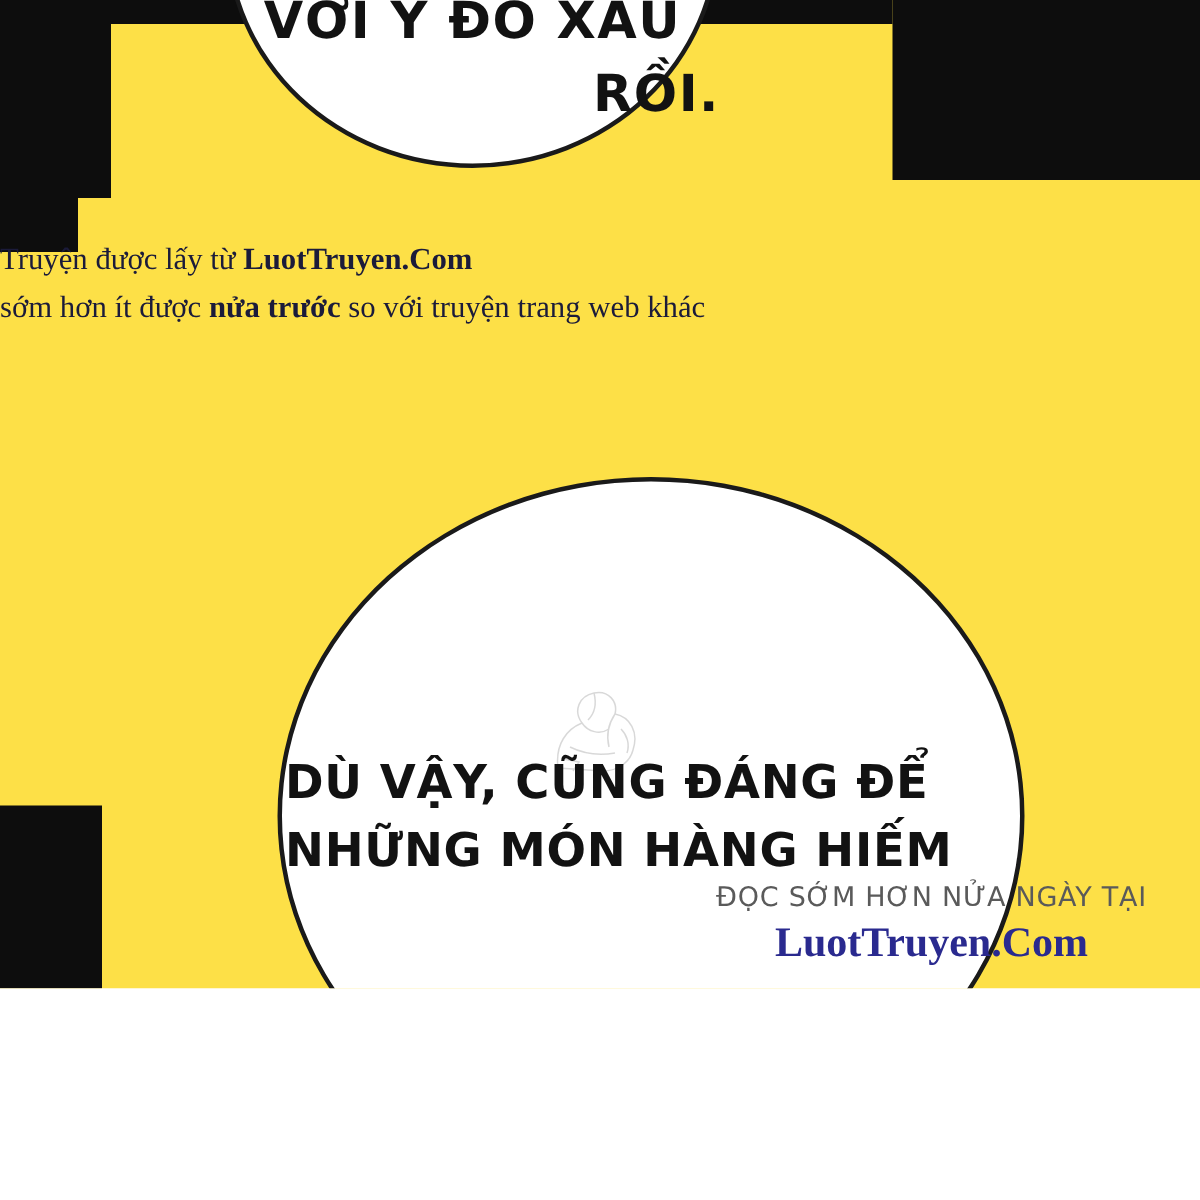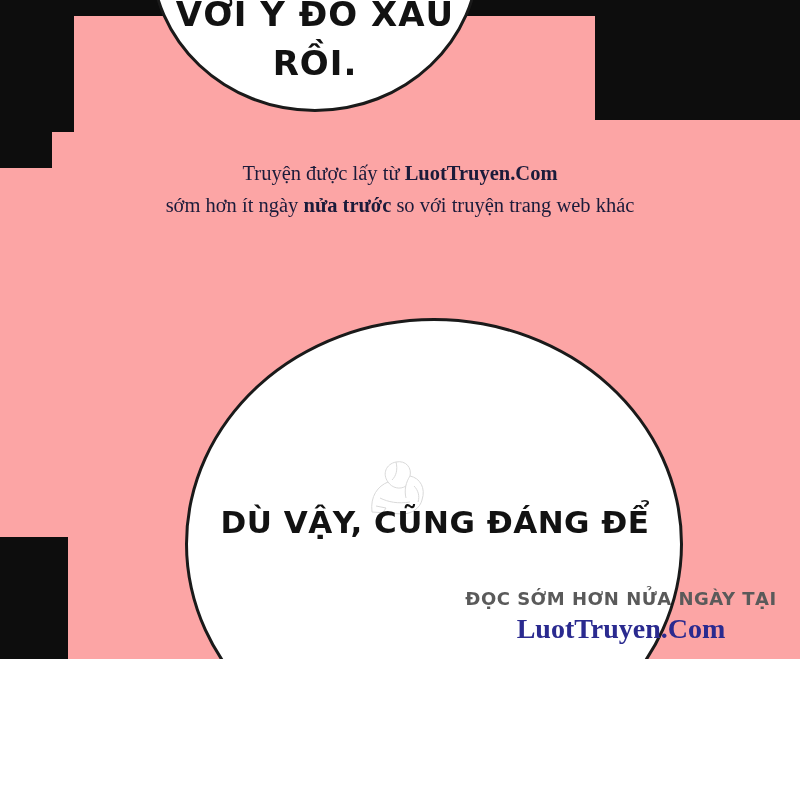--- a/index.html
+++ b/index.html
@@ -5,21 +5,21 @@
   html, body {
     margin: 0;
     padding: 0;
     background: #ffffff;
   }
   #page {
     position: relative;
     width: 800px;
     height: 659px;
     overflow: hidden;
-    background: #fca5a5;
+    background: #fde047;
     font-family: "Liberation Sans", sans-serif;
   }
 
   
   .black-left {
     position: absolute;
     left: 0;
     top: 0;
     width: 74px;
     height: 132px;
@@ -77,29 +77,28 @@
     width: 330px;
     text-align: center;
     font-family: "DejaVu Sans", sans-serif;
     font-weight: 700;
     font-size: 34px;
     line-height: 1.45;
     color: #121212;
     letter-spacing: 1px;
   }
   .bubble-top-text .l1 { display: block; }
-  .bubble-top-text .l2 { display: block; }
+  .bubble-top-text .l2 { display: block; text-align: right; }
 
   
   .promo {
     position: absolute;
     left: 0;
     top: 158px;
     width: 800px;
-    text-align: center;
     font-family: "Liberation Serif", serif;
     color: #1b1b3a;
     font-size: 20.5px;
     line-height: 1.55;
   }
   .promo .line { display: block; white-space: nowrap; }
   .promo b { font-weight: 700; }
   .promo .brand { font-weight: 700; }
 
   
@@ -121,21 +120,21 @@
     width: 70px;
     height: 80px;
   }
   .bubble-tail svg { display: block; }
 
   .bubble-main-text {
     position: absolute;
     left: 190px;
     top: 500px;
     width: 490px;
-    text-align: center;
+    text-align: left;
     font-family: "DejaVu Sans", sans-serif;
     font-weight: 700;
     font-size: 31px;
     line-height: 1.45;
     color: #121212;
     letter-spacing: 0.5px;
   }
   .bubble-main-text span { display: block; }
 
   
@@ -151,21 +150,21 @@
   
   .credit {
     position: absolute;
     right: 14px;
     bottom: 14px;
     text-align: center;
     width: 330px;
   }
   .credit-line1 {
     font-family: "DejaVu Sans", sans-serif;
-    font-weight: 700;
+    font-weight: 400;
     font-size: 18px;
     color: #5a5a5a;
     letter-spacing: 0.5px;
     text-align: center;
   }
   .credit-line2 {
     font-family: "Liberation Serif", serif;
     font-weight: 700;
     font-size: 28px;
     color: #2a2a8f;
@@ -187,21 +186,21 @@
   <div class="bubble-top-text">
     <span class="l1">VỚI Ý ĐỒ XẤU</span>
     <span class="l2">RỒI.</span>
   </div>
 
   <div class="promo">
     <span class="line">
       <span>Truyện được lấy từ </span><b class="brand">LuotTruyen.Com</b>
     </span>
     <span class="line">
-      <span>sớm hơn ít ngày </span><b>nửa trước</b><span> so với truyện trang web khác</span>
+      <span>sớm hơn ít được </span><b>nửa trước</b><span> so với truyện trang web khác</span>
     </span>
   </div>
 
   <div class="bubble-main"></div>
 
   <div class="sketch">
     <svg width="90" height="70" viewBox="0 0 90 70" xmlns="http://www.w3.org/2000/svg">
       <g fill="none" stroke="#777" stroke-width="1">
         <path d="M20 60 C18 44 26 34 36 30 C30 22 34 12 44 10 C54 8 60 16 58 24 C68 26 74 36 70 48 C68 56 60 62 50 62 Z"></path>
         <path d="M36 30 C40 36 48 38 54 34"></path>
@@ -209,20 +208,21 @@
         <path d="M58 24 C54 30 52 38 54 46"></path>
         <path d="M28 46 C36 50 46 52 58 50"></path>
         <path d="M24 54 L34 56 L30 62"></path>
         <path d="M62 34 C66 38 68 44 66 50"></path>
       </g>
     </svg>
   </div>
 
   <div class="bubble-main-text">
     <span>DÙ VẬY, CŨNG ĐÁNG ĐỂ</span>
+    <span>NHỮNG MÓN HÀNG HIẾM</span>
   </div>
 
   <div class="bubble-tail">
     <svg width="70" height="80" viewBox="0 0 70 80" xmlns="http://www.w3.org/2000/svg">
       <path d="M4 2 C16 30 34 56 56 78" fill="none" stroke="#1a1a1a" stroke-width="3"></path>
       <path d="M58 0 C50 28 56 56 60 78" fill="none" stroke="#1a1a1a" stroke-width="3"></path>
     </svg>
   </div>
 
   <div class="credit">

